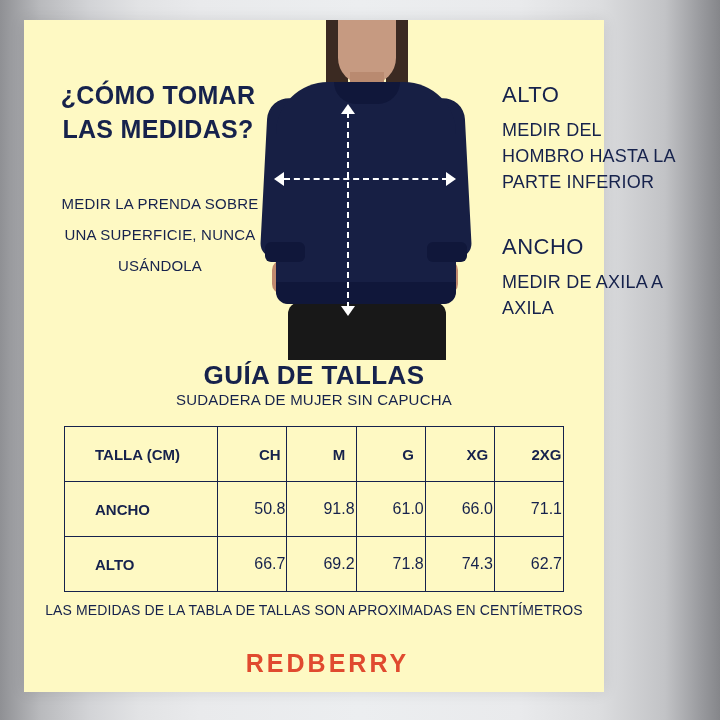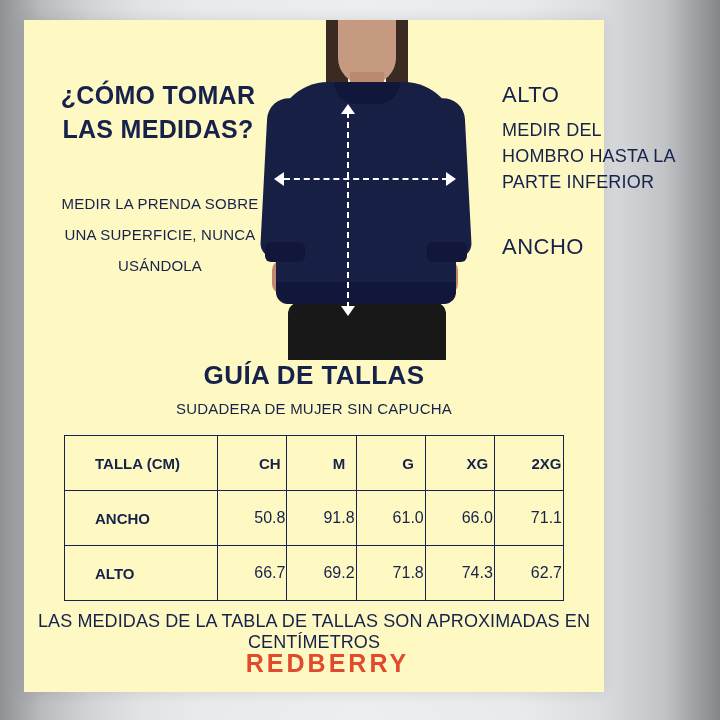--- a/index.html
+++ b/index.html
@@ -207,21 +207,20 @@
     font-size: 26px;
     font-weight: 700;
     letter-spacing: .4px;
     margin-top: 0;
   }
   .guide-sub {
     text-align: center;
     color: #16224c;
     font-size: 15px;
     letter-spacing: .2px;
-    margin-top: 9px;
   }
 
   table.sizes {
     margin: 18px auto 0 auto;
     border-collapse: collapse;
     width: 500px;
     color: #16224c;
   }
   table.sizes td, table.sizes th {
     border: 1px solid #16224c;
@@ -237,21 +236,21 @@
     width: 128px;
   }
   table.sizes td.value {
     font-weight: 400;
     font-size: 16px;
   }
 
   .table-note {
     text-align: center;
     color: #16224c;
-    font-size: 18px;
+    font-size: 14px;
     margin-top: 10px;
     letter-spacing: .1px;
   }
 
   .brand {
     position: absolute;
     left: 0;
     right: 0;
     bottom: 14px;
     text-align: center;
@@ -296,20 +295,21 @@
       <div class="tip tip-right"></div>
     </div>
 
     <div class="right-block rb1">
       <div class="right-title">ALTO</div>
       <div class="right-body">MEDIR DEL HOMBRO HASTA LA PARTE INFERIOR</div>
     </div>
 
     <div class="right-block rb2">
       <div class="right-title">ANCHO</div>
+      <div class="right-body">MEDIR DE AXILA A AXILA</div>
     </div>
   </div>
 
   <div class="guide-title">GUÍA DE TALLAS</div>
   <div class="guide-sub">SUDADERA DE MUJER SIN CAPUCHA</div>
 
   <table class="sizes">
     <tbody>
       <tr>
         <td class="label">TALLA (CM)</td>

